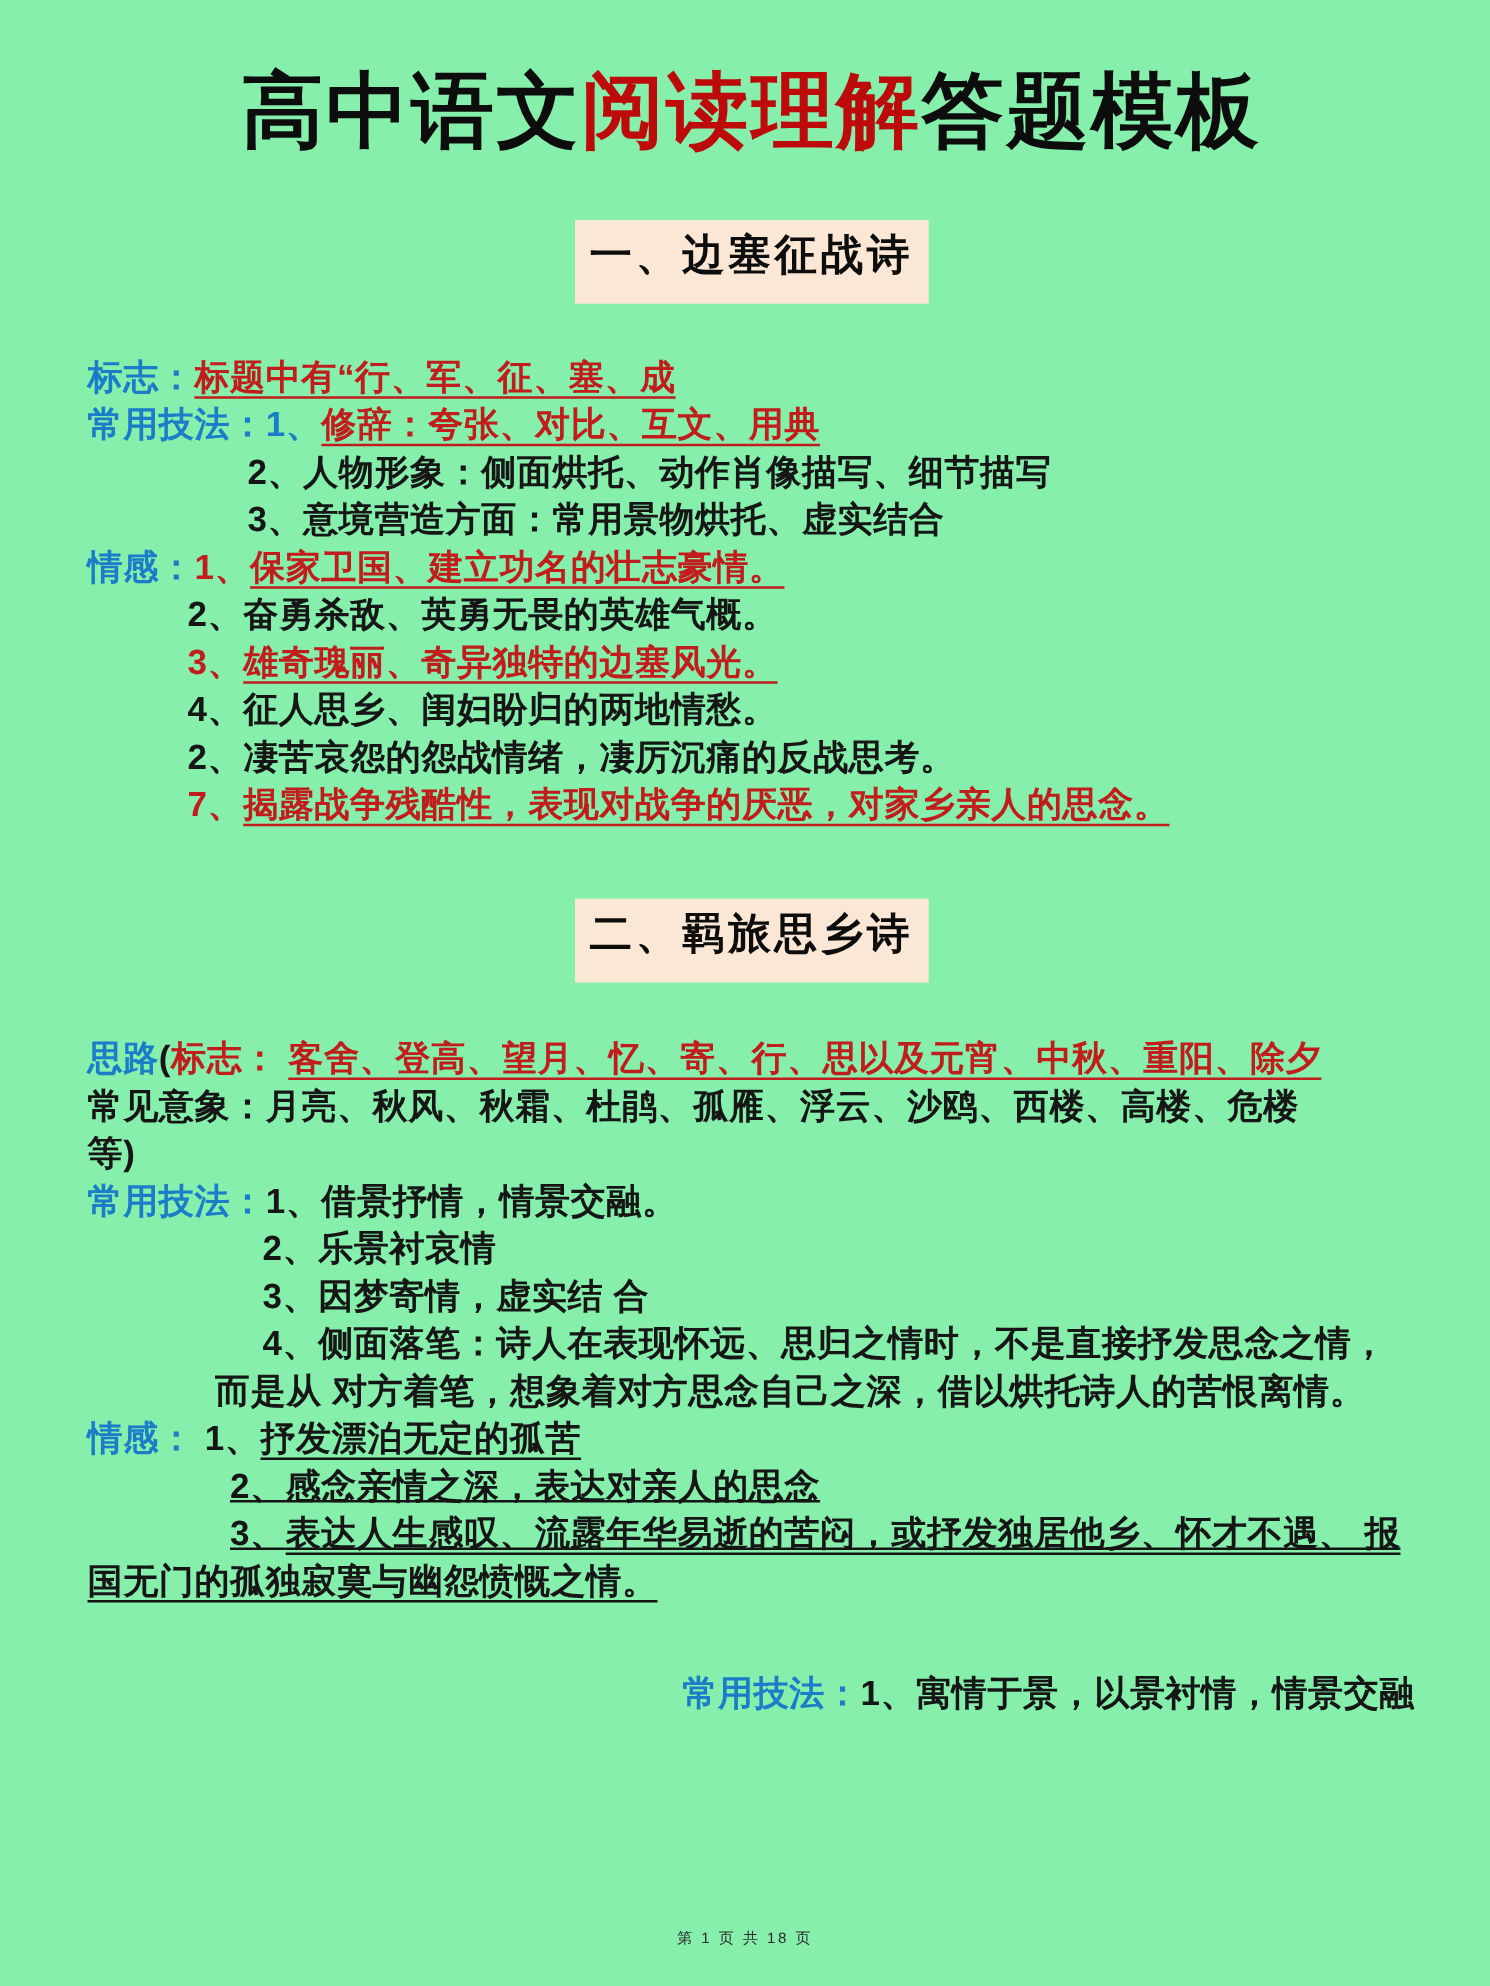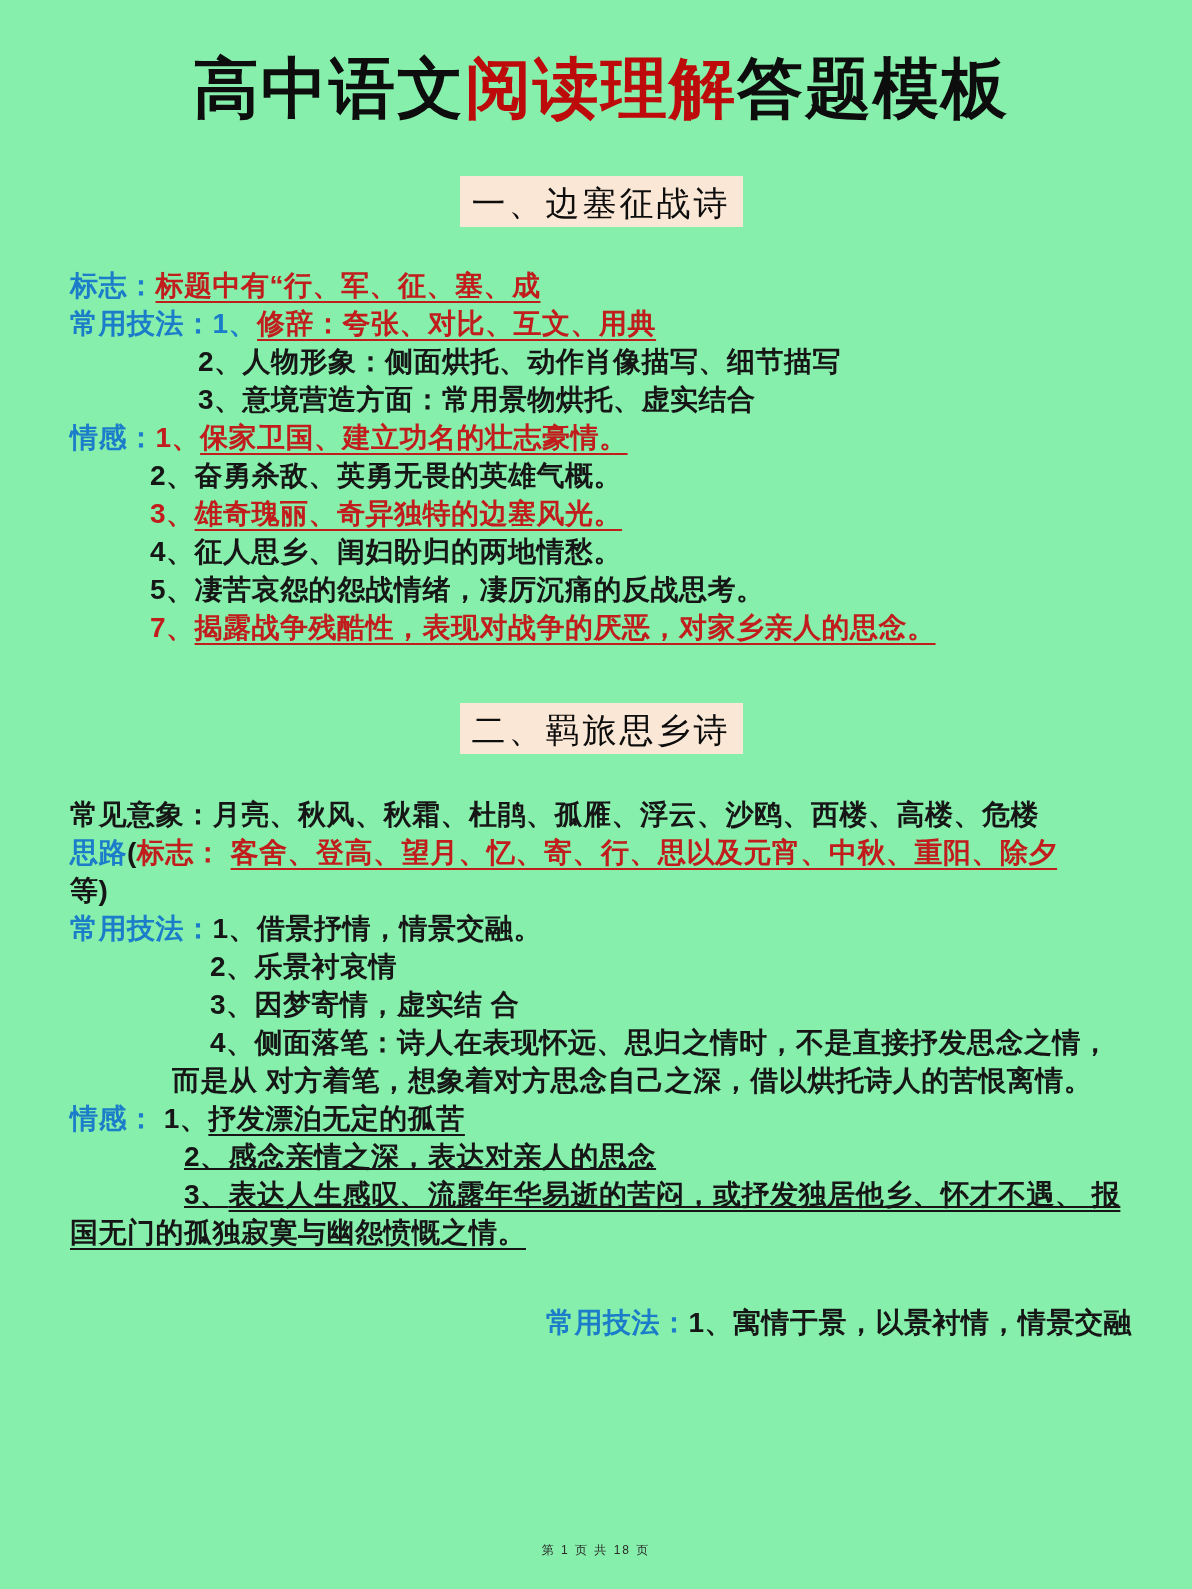--- a/index.html
+++ b/index.html
@@ -22,23 +22,23 @@
     font-weight:900;
     letter-spacing:2px;
     color:#0d0d0d;
   }
   .title .hl{color:#bd0a0a;}
   .sec-head{text-align:center;}
   .sec-head .band{
     display:inline-block;
     background:#fbe7d5;
     font-size:34px;
-    font-weight:400;
+    font-weight:700;
     letter-spacing:3px;
-    padding:5px 12px 0 12px;
+    padding:5px 12px 16px 12px;
     color:#0d0d0d;
   }
   .sh1{margin-top:42px;}
   .sh2{margin-top:56px;}
   .sh3{margin-top:56px;}
   .body-block{margin-top:40px;}
   .body-block2{margin-top:42px;}
   .line{
     font-size:28px;
     line-height:38px;
@@ -82,31 +82,31 @@
 
   <div class="body-block">
     <div class="line"><span class="blue">标志：</span><span class="red u">标题中有“行、军、征、塞、成</span></div>
     <div class="line"><span class="blue">常用技法：</span><span class="blue">1、</span><span class="red u">修辞：夸张、对比、互文、用典</span></div>
     <div class="line ind-b"><span>2、人物形象：侧面烘托、动作肖像描写、细节描写</span></div>
     <div class="line ind-b"><span>3、意境营造方面：常用景物烘托、虚实结合</span></div>
     <div class="line"><span class="blue">情感：</span><span class="red">1、</span><span class="red u">保家卫国、建立功名的壮志豪情。</span></div>
     <div class="line ind-a"><span>2、奋勇杀敌、英勇无畏的英雄气概。</span></div>
     <div class="line ind-a"><span class="red">3、</span><span class="red u">雄奇瑰丽、奇异独特的边塞风光。</span></div>
     <div class="line ind-a"><span>4、征人思乡、闺妇盼归的两地情愁。</span></div>
-    <div class="line ind-a"><span>5、凄苦哀怨的怨战情绪，凄厉沉痛的反战思考。</span></div>
+    <div class="line ind-a"><span>2、凄苦哀怨的怨战情绪，凄厉沉痛的反战思考。</span></div>
     <div class="line ind-a"><span class="red">7、</span><span class="red u">揭露战争残酷性，表现对战争的厌恶，对家乡亲人的思念。</span></div>
   </div>
 
   <div class="sec-head sh2">
     <span class="band">二、羁旅思乡诗</span>
   </div>
 
   <div class="body-block2">
+    <div class="line"><span class="blue">思路</span><span>(</span><span class="red">标志： </span><span class="red u">客舍、登高、望月、忆、寄、行、思以及元宵、中秋、重阳、除夕</span></div>
     <div class="line"><span>常见意象：月亮、秋风、秋霜、杜鹃、孤雁、浮云、沙鸥、西楼、高楼、危楼</span></div>
-    <div class="line"><span class="blue">思路</span><span>(</span><span class="red">标志： </span><span class="red u">客舍、登高、望月、忆、寄、行、思以及元宵、中秋、重阳、除夕</span></div>
     <div class="line"><span>等)</span></div>
     <div class="line"><span class="blue">常用技法：</span><span>1、借景抒情，情景交融。</span></div>
     <div class="line ind-c"><span>2、乐景衬哀情</span></div>
     <div class="line ind-c"><span>3、因梦寄情，虚实结 合</span></div>
     <div class="line ind-c"><span>4、侧面落笔：诗人在表现怀远、思归之情时，不是直接抒发思念之情，</span></div>
     <div class="line ind-d"><span>而是从 对方着笔，想象着对方思念自己之深，借以烘托诗人的苦恨离情。</span></div>
     <div class="line"><span class="blue">情感：</span><span> 1、</span><span class="u">抒发漂泊无定的孤苦</span></div>
     <div class="line ind-e"><span>2、感念亲情之深，表达对亲人的思念</span></div>
     <div class="line ind-e"><span>3、</span><span class="u">表达人生感叹、流露年华易逝的苦闷，或抒发独居他乡、怀才不遇、 报</span></div>
     <div class="line"><span class="u">国无门的孤独寂寞与幽怨愤慨之情。</span></div>

